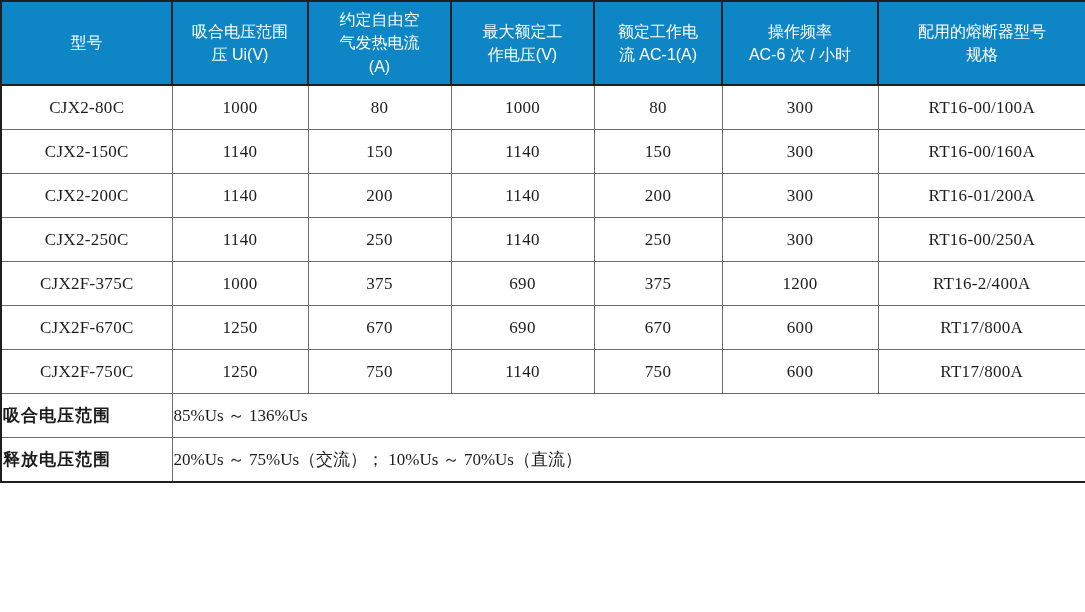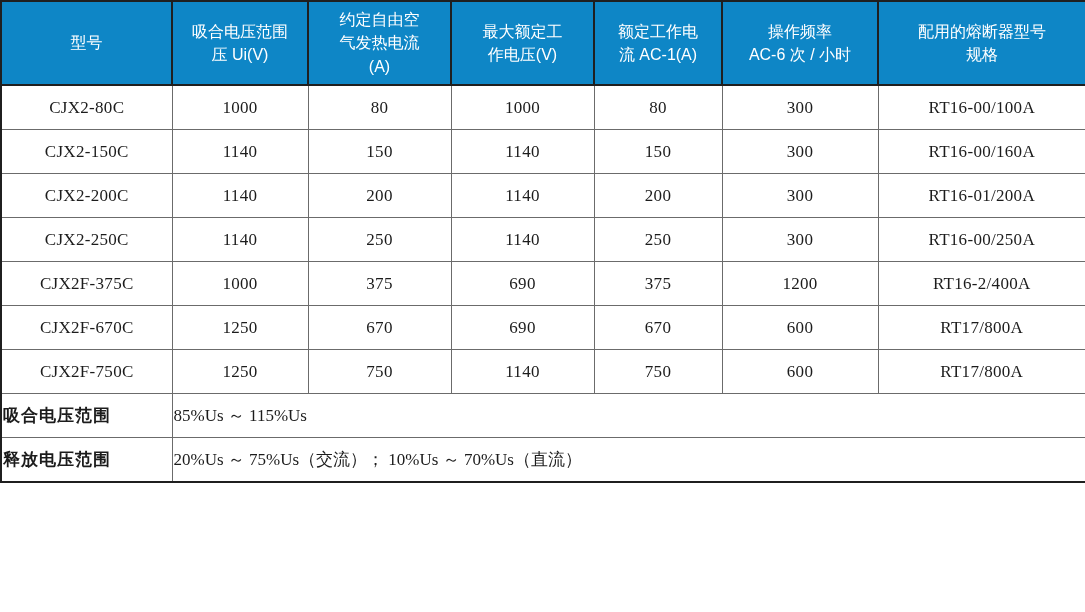--- a/index.html
+++ b/index.html
@@ -156,20 +156,20 @@
         <td>750</td>
         <td>1140</td>
         <td>750</td>
         <td>600</td>
         <td>RT17/800A</td>
       </tr>
     </tbody>
   <tfoot>
       <tr>
         <td class="footer-label">吸合电压范围</td>
-        <td colspan="6">85%Us ～ 115%Us</td>
+        <td colspan="6">85%Us ～ 136%Us</td>
       </tr>
       <tr>
         <td class="footer-label">释放电压范围</td>
         <td colspan="6">20%Us ～ 75%Us（交流）； 10%Us ～ 70%Us（直流）</td>
       </tr>
     </tfoot>
 </table>
 
 </body></html>

